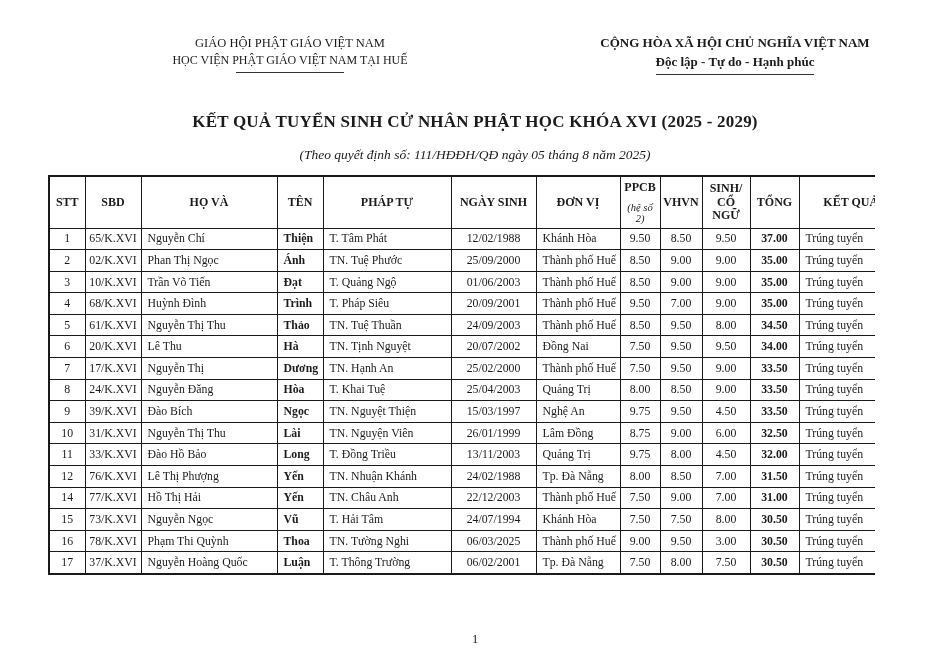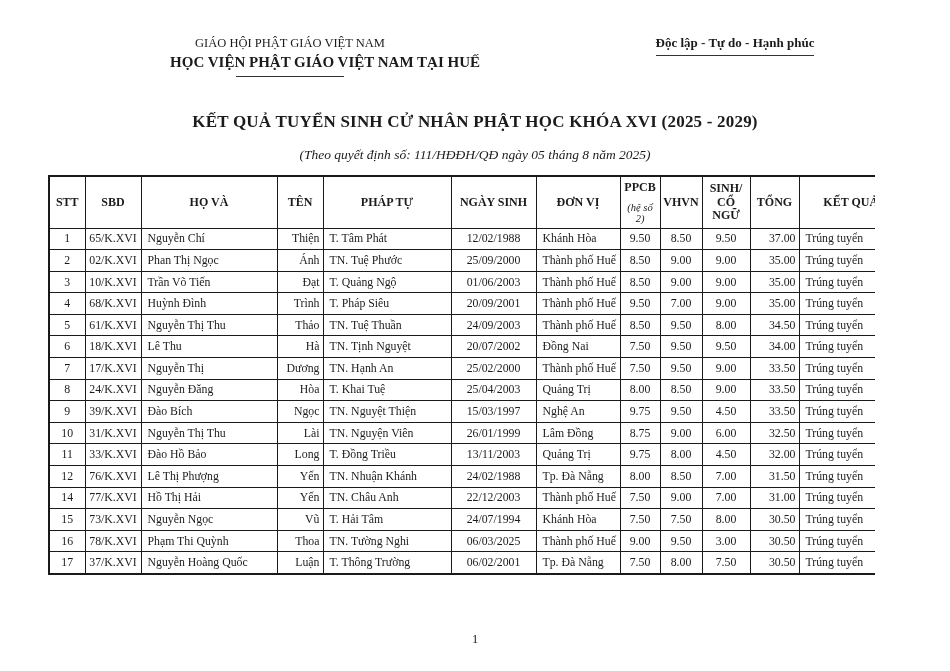--- a/index.html
+++ b/index.html
@@ -20,21 +20,21 @@
   
   .doc-header {
     position: absolute;
     top: 34px; left: 0; right: 0;
     display: flex;
   }
   .hdr-block { text-align: center; line-height: 1.45; }
   .hdr-left  { position: absolute; left: 100px;  width: 380px; }
   .hdr-right { position: absolute; left: 545px; width: 380px; }
   .hdr-l1 { font-size: 12.5px; }
-  .hdr-left .hdr-l2 { font-size: 15px; font-weight: bold; text-align: right; }
+  .hdr-left .hdr-l2 { font-size: 12px; font-weight: normal; }
   .hdr-right .hdr-l1 { font-size: 13px; font-weight: bold; }
   .hdr-right .hdr-l2 { font-size: 13px; font-weight: bold; }
   .hdr-rule { height: 0; border-bottom: 1.3px solid #333; margin: 2px auto 0 auto; }
   .rule-left { width: 108px; }
   .rule-right { width: 158px; }
 
   
   .doc-title {
     position: absolute;
     top: 112px; left: 0; width: 950px;
@@ -76,21 +76,21 @@
   .results td {
     height: 21.6px;
     font-size: 11.8px;
     padding: 1px 3px;
     white-space: nowrap;
     line-height: 1.1;
     vertical-align: middle;
   }
   .al-c { text-align: center; }
   .al-l { text-align: left; padding-left: 6px !important; }
-  td.bold { font-weight: normal; text-align: right; }
+  td.bold { font-weight: bold; }
 
   
   .page-number {
     position: absolute;
     top: 632px; left: 0; width: 950px;
     text-align: center;
     font-size: 12.5px;
   }
 
   
@@ -130,20 +130,21 @@
 
 <div class="page">
 
   <div class="doc-header">
     <div class="hdr-block hdr-left">
       <div class="hdr-l1">GIÁO HỘI PHẬT GIÁO VIỆT NAM</div>
       <div class="hdr-l2">HỌC VIỆN PHẬT GIÁO VIỆT NAM TẠI HUẾ</div>
       <div class="hdr-rule rule-left"></div>
     </div>
     <div class="hdr-block hdr-right">
+      <div class="hdr-l1">CỘNG HÒA XÃ HỘI CHỦ NGHĨA VIỆT NAM</div>
       <div class="hdr-l2">Độc lập - Tự do - Hạnh phúc</div>
       <div class="hdr-rule rule-right"></div>
     </div>
   </div>
 
   <div class="doc-title">KẾT QUẢ TUYỂN SINH CỬ NHÂN PHẬT HỌC KHÓA XVI (2025 - 2029)</div>
   <div class="doc-subtitle">(Theo quyết định số: 111/HĐĐH/QĐ ngày 05 tháng 8 năm 2025)</div>
 
   <div class="table-wrap">
     <table class="results">
@@ -268,21 +269,21 @@
             <td class="al-c">24/09/2003</td>
             <td class="al-l">Thành phố Huế</td>
             <td class="al-c">8.50</td>
             <td class="al-c">9.50</td>
             <td class="al-c">8.00</td>
             <td class="al-c bold">34.50</td>
             <td class="al-l">Trúng tuyển</td>
           </tr>
           <tr>
             <td class="al-c">6</td>
-            <td class="al-c">18/K.XVI</td>
+            <td class="al-c">20/K.XVI</td>
             <td class="al-l">Lê Thu</td>
             <td class="al-l bold">Hà</td>
             <td class="al-l">TN. Tịnh Nguyệt</td>
             <td class="al-c">20/07/2002</td>
             <td class="al-l">Đồng Nai</td>
             <td class="al-c">7.50</td>
             <td class="al-c">9.50</td>
             <td class="al-c">9.50</td>
             <td class="al-c bold">34.00</td>
             <td class="al-l">Trúng tuyển</td>

